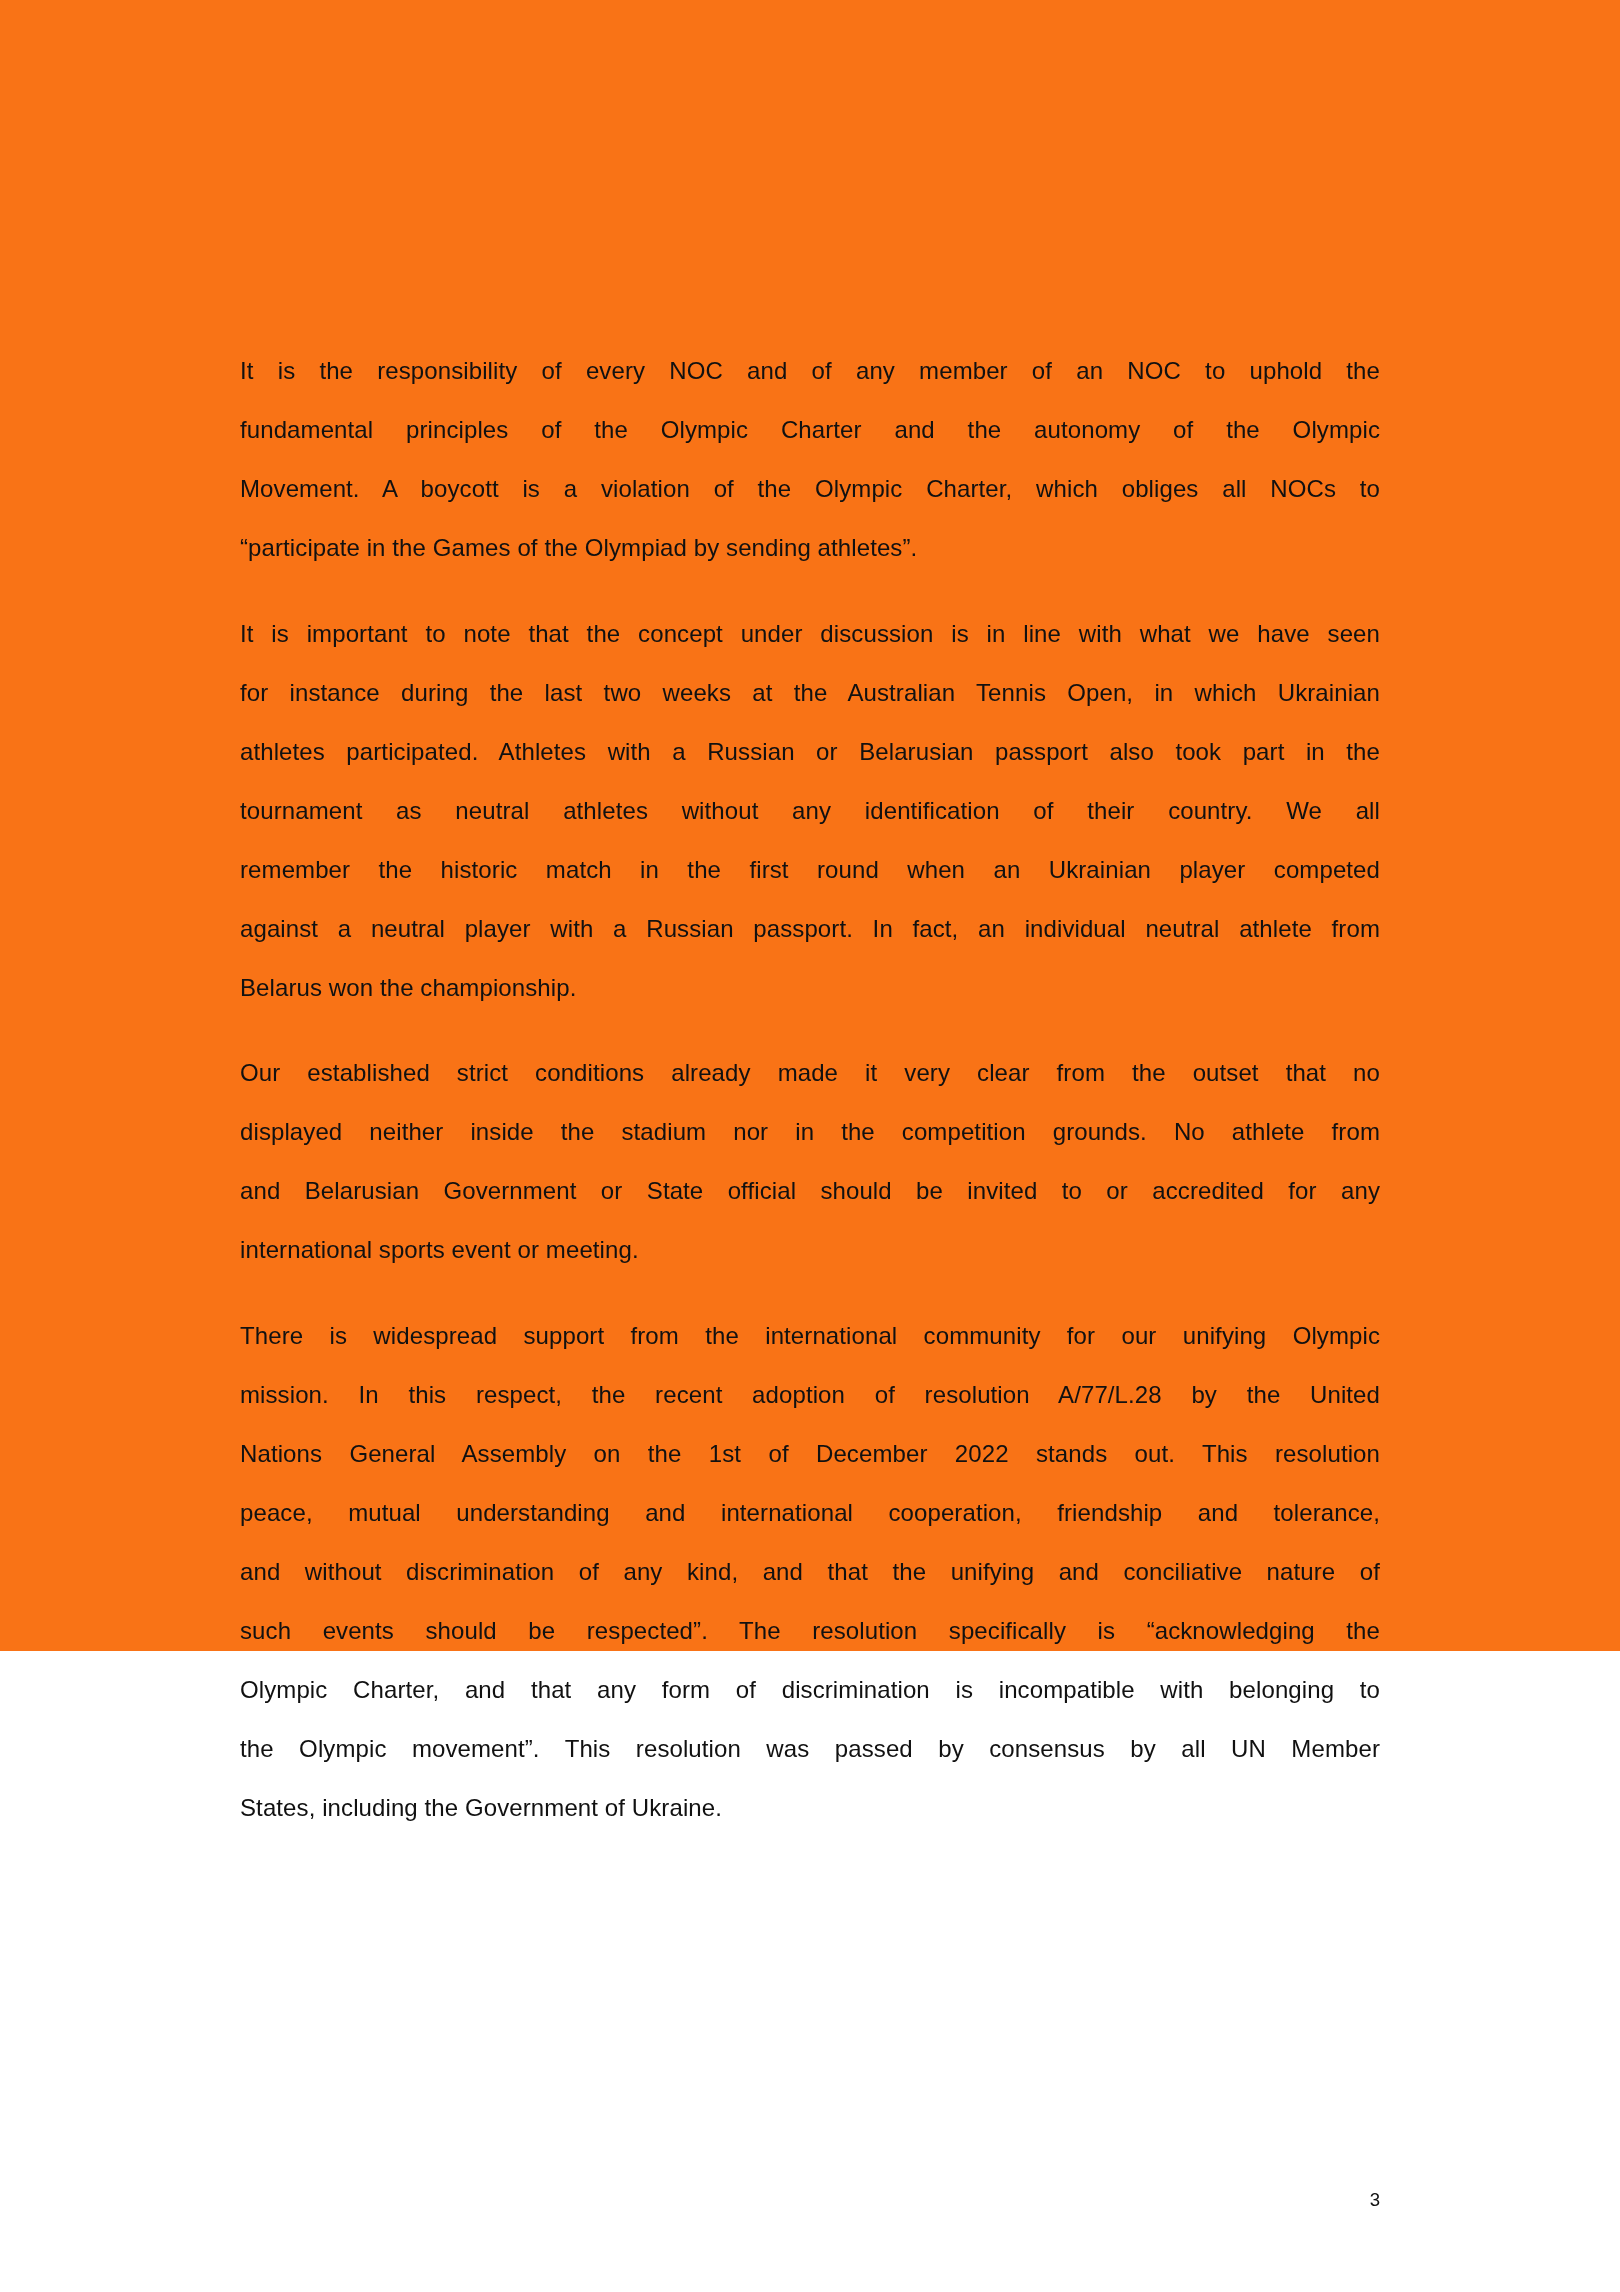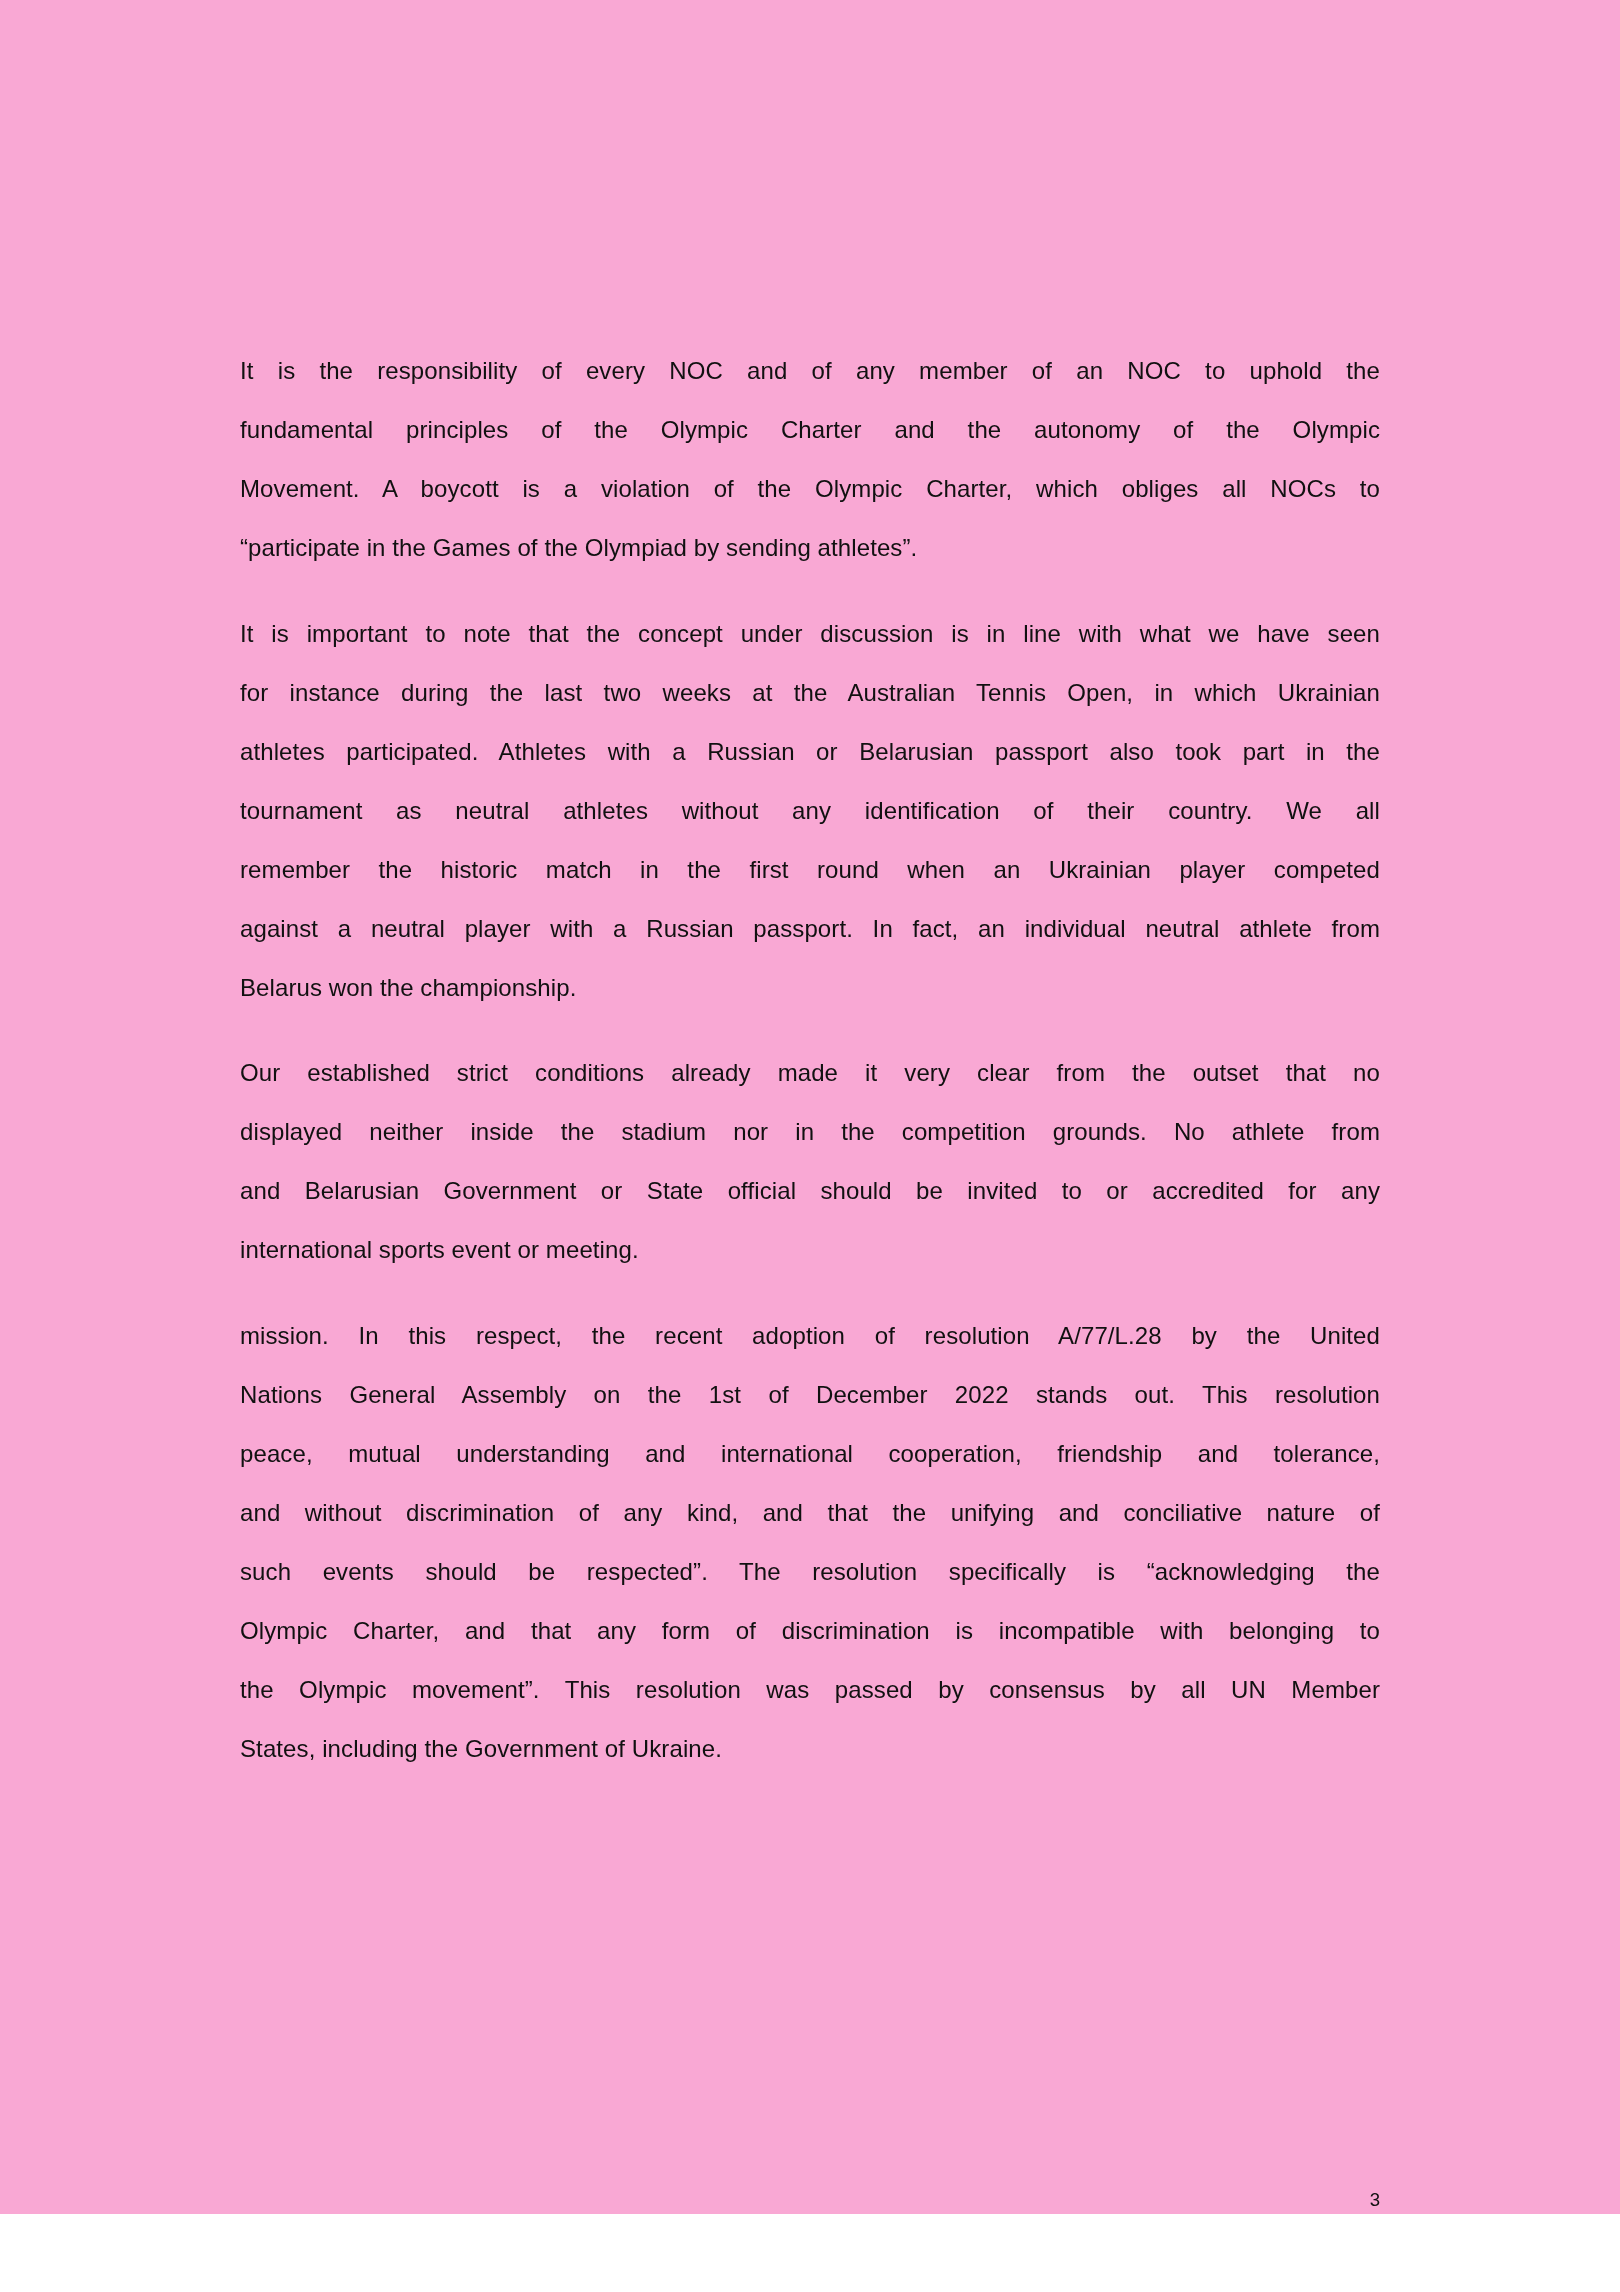--- a/index.html
+++ b/index.html
@@ -12,22 +12,22 @@
     height: 2293px;
     position: relative;
     overflow: hidden;
     font-family: "Liberation Sans", sans-serif;
     color: #111111;
   }
   .page {
     position: absolute;
     left: 0; top: 0;
     width: 1620px;
-    height: 2214px;
-    background: #f9a8d4;
+    height: 1651px;
+    background: #f97316;
   }
   .body-text {
     position: absolute;
     left: 240px;
     top: 341px;
     width: 1140px;
   }
   .paragraph {
     margin: 0 0 26.5px 0;
   }
@@ -79,20 +79,21 @@
     </p>
 
     <p class="paragraph">
       <span class="line">Our established strict conditions already made it very clear from the outset that no</span>
       <span class="line">displayed neither inside the stadium nor in the competition grounds. No athlete from</span>
       <span class="line">and Belarusian Government or State official should be invited to or accredited for any</span>
       <span class="line last">international sports event or meeting.</span>
     </p>
 
     <p class="paragraph">
+      <span class="line">There is widespread support from the international community for our unifying Olympic</span>
       <span class="line">mission. In this respect, the recent adoption of resolution A/77/L.28 by the United</span>
       <span class="line">Nations General Assembly on the 1st of December 2022 stands out. This resolution</span>
       <span class="line">peace, mutual understanding and international cooperation, friendship and tolerance,</span>
       <span class="line">and without discrimination of any kind, and that the unifying and conciliative nature of</span>
       <span class="line">such events should be respected”. The resolution specifically is “acknowledging the</span>
       <span class="line">Olympic Charter, and that any form of discrimination is incompatible with belonging to</span>
       <span class="line">the Olympic movement”. This resolution was passed by consensus by all UN Member</span>
       <span class="line last">States, including the Government of Ukraine.</span>
     </p>
 

